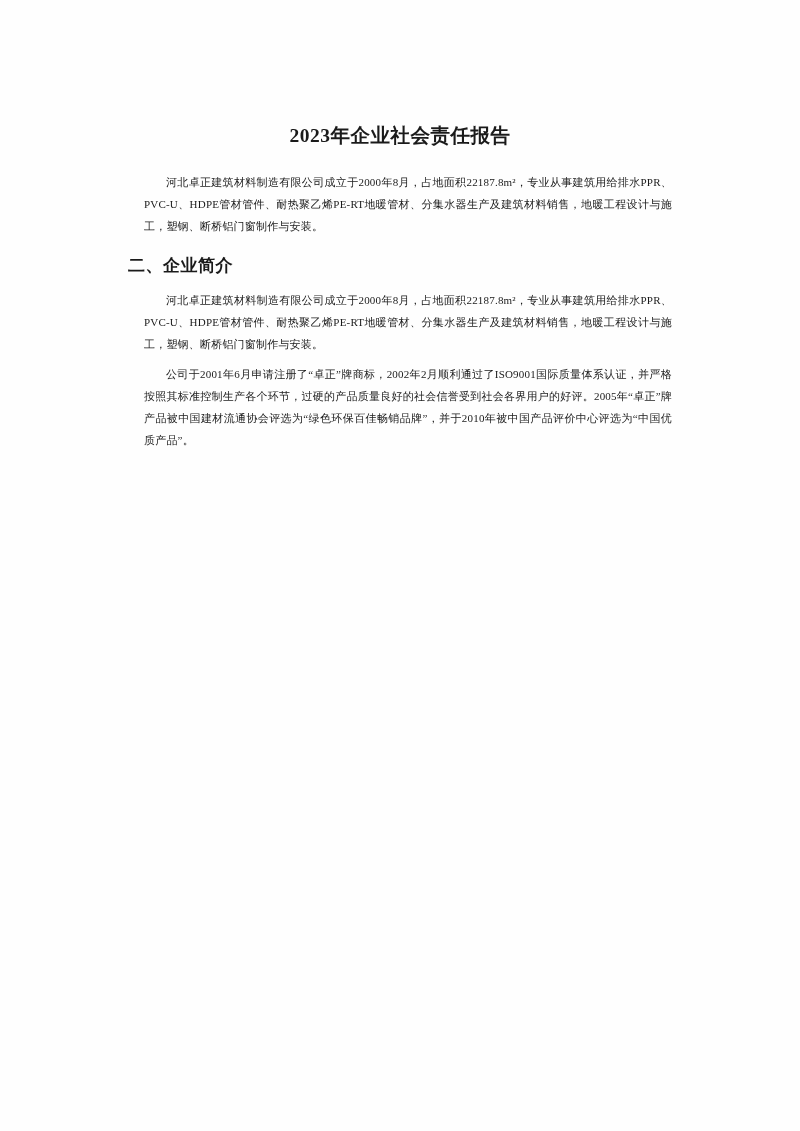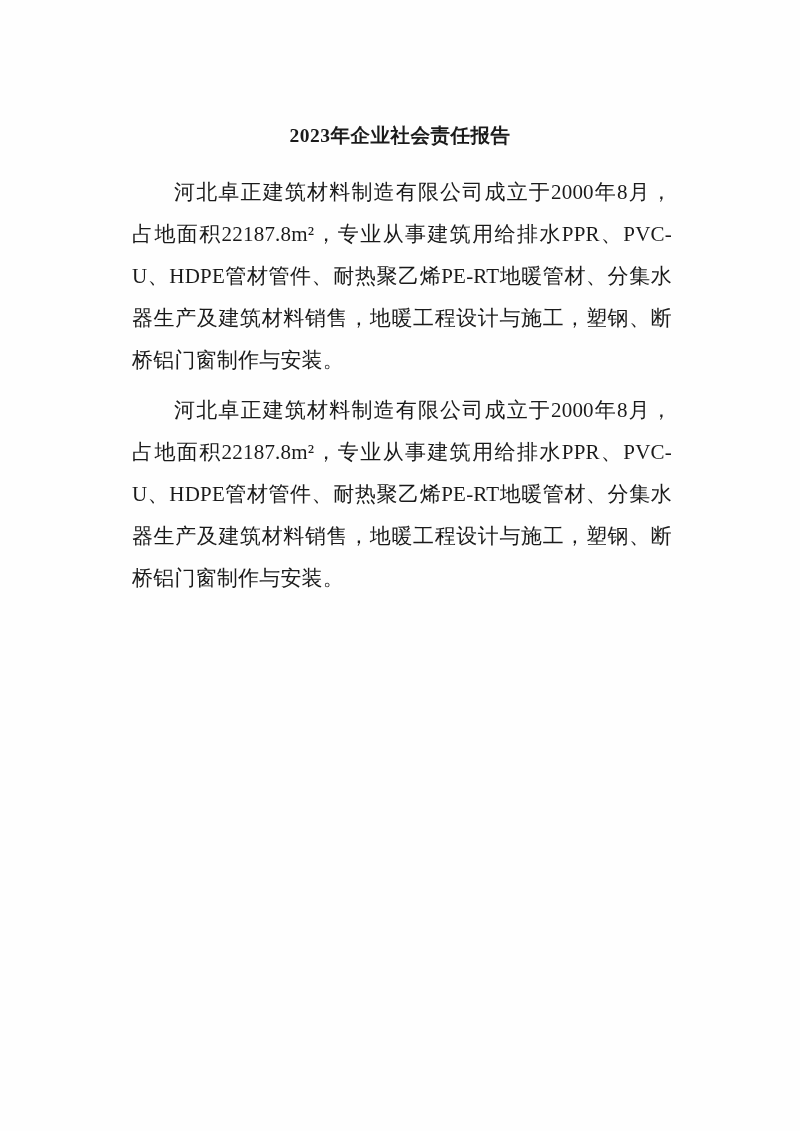--- a/index.html
+++ b/index.html
@@ -31,36 +31,38 @@
     line-height: 1.4;
   }
   .section-heading {
     font-size: 17px;
     font-weight: bold;
     margin: 16px 0 10px 0;
     line-height: 1.5;
     letter-spacing: 0.5px;
   }
   .body-para {
-    font-size: 21px;
+    font-size: 11px;
     line-height: 2.0;
     text-align: justify;
     text-justify: inter-ideograph;
     text-indent: 2em;
-    margin: 0 0 8px 4px;
+    margin: 0 0 8px 16px;
     letter-spacing: 0.2px;
   }
   .body-para:last-child {
     margin-bottom: 0;
   }
 </style>
 </head>
 <body>
 
 <div class="page">
 
   <h1 class="doc-title">2023年企业社会责任报告</h1>
 
   <p class="body-para">河北卓正建筑材料制造有限公司成立于2000年8月，占地面积22187.8m²，专业从事建筑用给排水PPR、PVC-U、HDPE管材管件、耐热聚乙烯PE-RT地暖管材、分集水器生产及建筑材料销售，地暖工程设计与施工，塑钢、断桥铝门窗制作与安装。</p>
 
+  <h2 class="section-heading">二、企业简介</h2>
   <p class="body-para">河北卓正建筑材料制造有限公司成立于2000年8月，占地面积22187.8m²，专业从事建筑用给排水PPR、PVC-U、HDPE管材管件、耐热聚乙烯PE-RT地暖管材、分集水器生产及建筑材料销售，地暖工程设计与施工，塑钢、断桥铝门窗制作与安装。</p>
+  <p class="body-para">公司于2001年6月申请注册了“卓正”牌商标，2002年2月顺利通过了ISO9001国际质量体系认证，并严格按照其标准控制生产各个环节，过硬的产品质量良好的社会信誉受到社会各界用户的好评。2005年“卓正”牌产品被中国建材流通协会评选为“绿色环保百佳畅销品牌”，并于2010年被中国产品评价中心评选为“中国优质产品”。</p>
 
 </div>
 
 </body></html>

